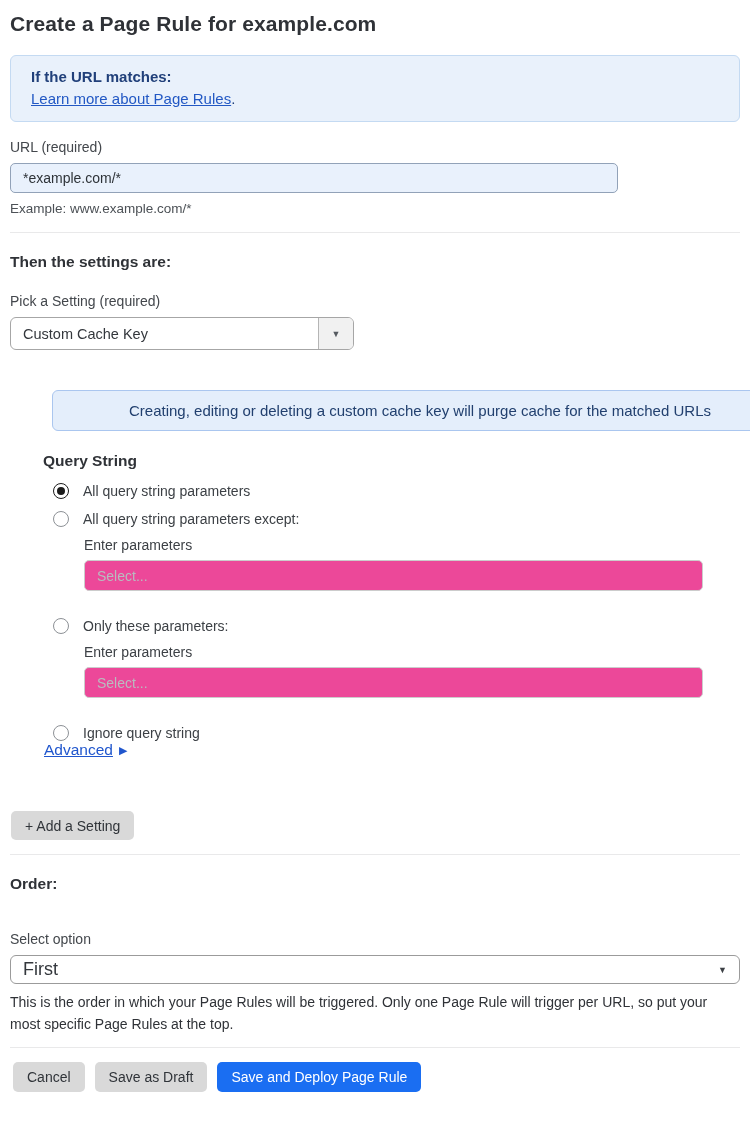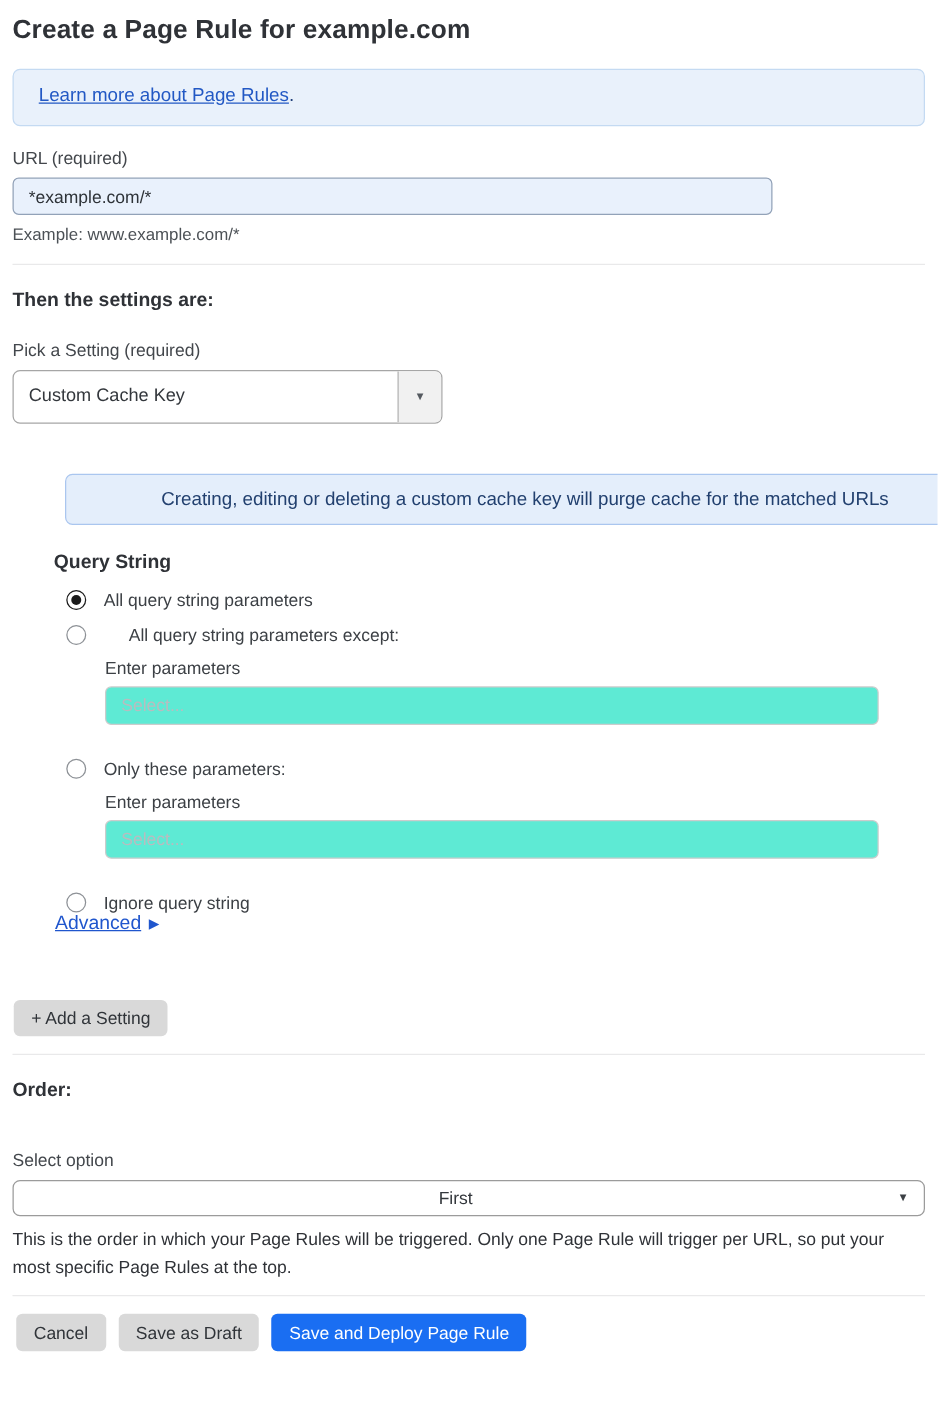--- a/index.html
+++ b/index.html
@@ -51,21 +51,21 @@
 
   .divider { border: none; border-top: 1px solid #e9e9ea; margin-top: 16px; }
 
   .section-heading {
     margin-top: 20px; font-size: 15.5px; font-weight: bold; color: #2f3237;
   }
 
   
   .setting-select {
     margin-top: 8px;
-    width: 344px; height: 43px;
+    width: 344px; height: 33px;
     border: 1px solid #a6a6a6;
     border-radius: 6px;
     background: #ffffff;
     display: flex; align-items: center;
     cursor: pointer;
     overflow: hidden;
     justify-content: space-between;
   }
   .setting-select .select-value {
     flex: 1; padding: 0 12px; font-size: 14.5px; color: #33373c;
@@ -94,21 +94,21 @@
   }
 
   .qs-heading { margin-top: 21px; font-size: 15.5px; font-weight: bold; color: #2f3237; }
 
   .radio-row {
     display: flex; align-items: center;
     margin-top: 13px;
     padding-left: 10px;
     cursor: pointer;
   }
-  .radio-row + .radio-row { margin-top: 12px; gap: 20px; }
+  .radio-row + .radio-row { margin-top: 12px; }
   .radio-circle {
     width: 16px; height: 16px; border-radius: 50%;
     border: 1.6px solid #8d9196;
     flex: 0 0 16px;
     position: relative;
     background: #fff;
   }
   .radio-circle.selected { border-color: #1b1b1b; }
   .radio-circle.selected::after {
     content: ""; position: absolute;
@@ -122,21 +122,21 @@
   .param-label { font-size: 14px; color: #3c4045; }
   .param-input {
     display: block;
     margin-top: 7px;
     width: 619px; height: 31px;
     border: 1px solid #cccccc;
     border-radius: 5px;
     padding: 0 12px;
     font-family: "Liberation Sans", sans-serif;
     font-size: 14px; color: #33373c;
-    background: #5eead4;
+    background: #ec4899;
   }
   .param-input::placeholder { color: #b9bcbf; }
 
   .spaced { margin-top: 27px; }
 
   .advanced-link {
     display: inline-flex; align-items: center;
     margin-left: 1px;
     font-size: 15.5px; color: #2056cd;
     cursor: pointer;
@@ -159,39 +159,40 @@
 
   .order-select {
     margin-top: 8px;
     width: 730px; height: 29px;
     border: 1px solid #9b9b9b;
     border-radius: 6px;
     background: #fff;
     display: flex; align-items: center;
     cursor: pointer;
   }
-  .order-select .select-value { flex: 1; padding: 0 12px; font-size: 14px; color: #33373c; text-align: center; }
+  .order-select .select-value { flex: 1; padding: 0 12px; font-size: 18px; color: #33373c; }
   .order-select .order-arrow { padding-right: 12px; font-size: 9px; color: #3c4045; }
 
   .order-desc {
     margin-top: 7px; font-size: 14px; color: #2f3237; line-height: 22px;
     width: 730px;
   }
 
   .footer-divider { margin-top: 12px; }
   .footer-actions { margin-top: 14px; margin-left: 3px; display: flex; gap: 10px; }
 </style>
 </head>
 <body>
 
 
 
 <h1 class="page-title">Create a Page Rule for example.com</h1>
 
 <div class="info-box">
+  <div class="info-heading">If the URL matches:</div>
   <div><a class="info-link">Learn more about Page Rules</a><span>.</span></div>
 </div>
 
 <div class="field-label">URL (required)</div>
 <input class="url-input" type="text" value="*example.com/*" style="">
 <div class="example-text">Example: www.example.com/*</div>
 
 <hr class="divider">
 
 <div class="section-heading">Then the settings are:</div>

